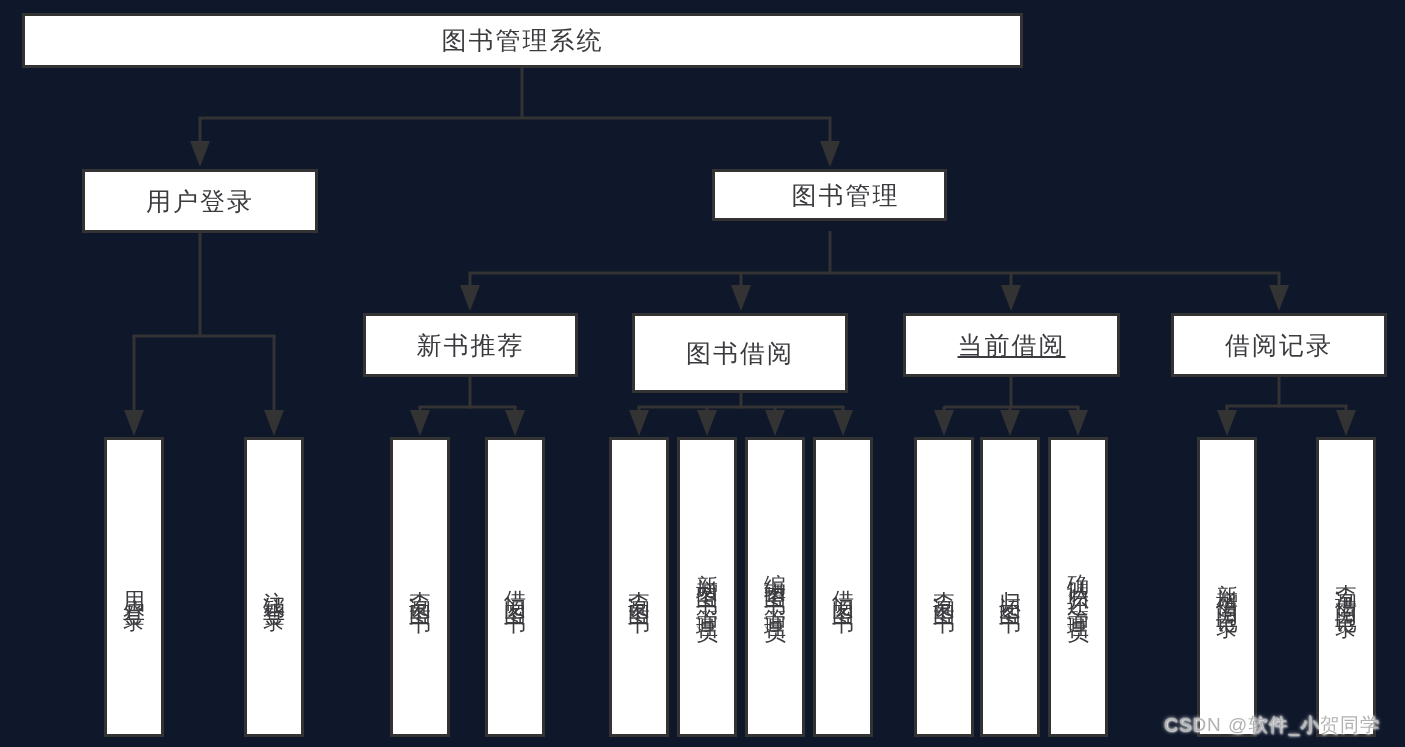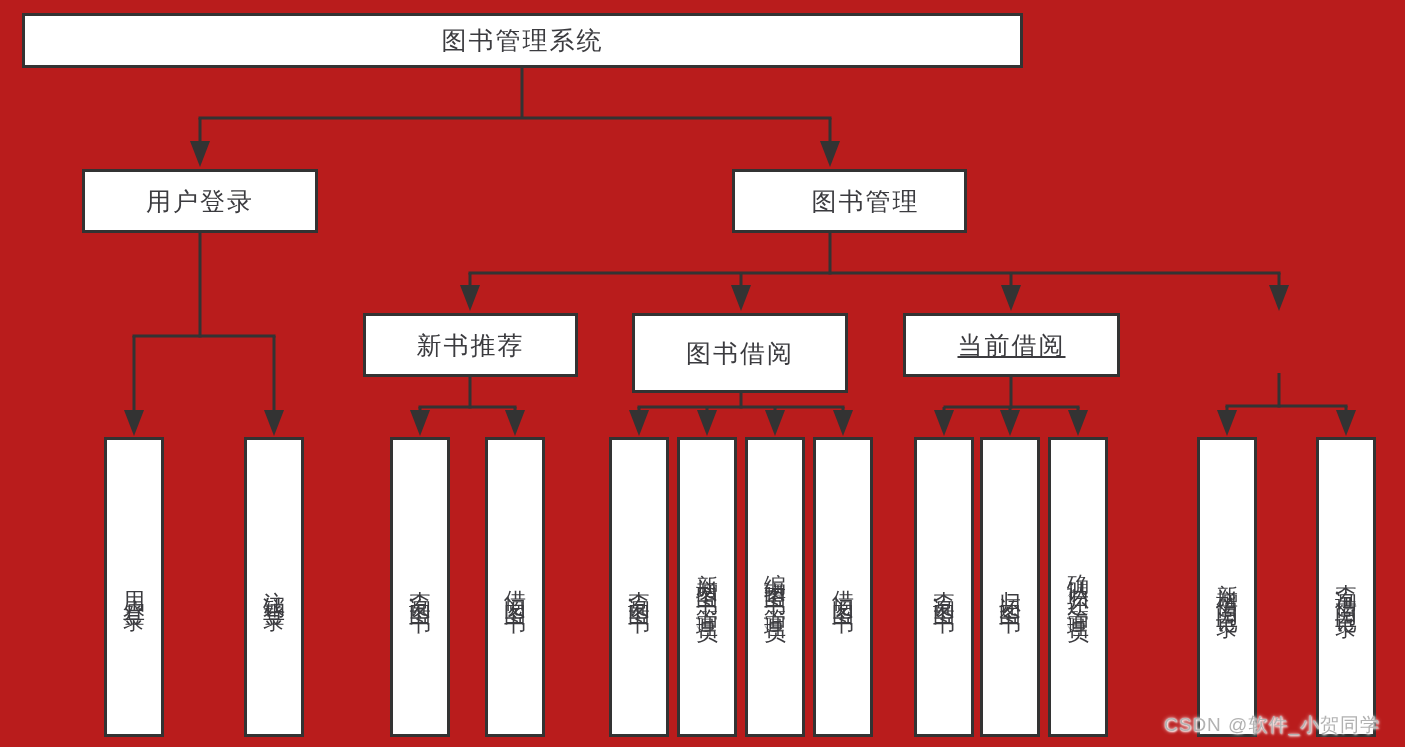--- a/index.html
+++ b/index.html
@@ -1,20 +1,20 @@
 <!DOCTYPE html>
 <html><head>
 <meta charset="utf-8">
 <style>
   html, body { margin: 0; padding: 0; background: #ffffff; }
   .stage {
     position: relative;
     width: 1405px;
     height: 747px;
-    background: #b91c1c;
+    background: #0f172a;
     font-family: "Liberation Sans", "DejaVu Sans", sans-serif;
     color: #3b3b3f;
     overflow: hidden;
   }
   .connectors {
     position: absolute;
     left: 0; top: 0;
     width: 1405px; height: 747px;
     pointer-events: none;
   }
@@ -124,32 +124,35 @@
     </g>
   </svg>
 
   <div class="node" style="left:22px; top:13px; width:1001px; height:55px;">
     <span class="hlabel">图书管理系统</span>
   </div>
 
   <div class="node" style="left:82px; top:169px; width:236px; height:64px;">
     <span class="hlabel">用户登录</span>
   </div>
-  <div class="node" style="left:732px; top:169px; width:235px; height:64px;padding-left:32px;">
+  <div class="node" style="left:712px; top:169px; width:235px; height:52px;padding-left:32px;">
     <span class="hlabel">图书管理</span>
   </div>
 
   <div class="node" style="left:363px; top:313px; width:215px; height:64px;">
     <span class="hlabel">新书推荐</span>
   </div>
   <div class="node" style="left:632px; top:313px; width:216px; height:80px;">
     <span class="hlabel">图书借阅</span>
   </div>
   <div class="node" style="left:903px; top:313px; width:217px; height:64px;text-decoration:underline;">
     <span class="hlabel">当前借阅</span>
+  </div>
+  <div class="node" style="left:1171px; top:313px; width:216px; height:64px;">
+    <span class="hlabel">借阅记录</span>
   </div>
 
   <div class="node" style="left:104px; top:437px; width:60px; height:300px;">
     <span class="vlabel">用户登录</span>
   </div>
   <div class="node" style="left:244px; top:437px; width:60px; height:300px;">
     <span class="vlabel">注销登录</span>
   </div>
 
   <div class="node" style="left:390px; top:437px; width:60px; height:300px;">

